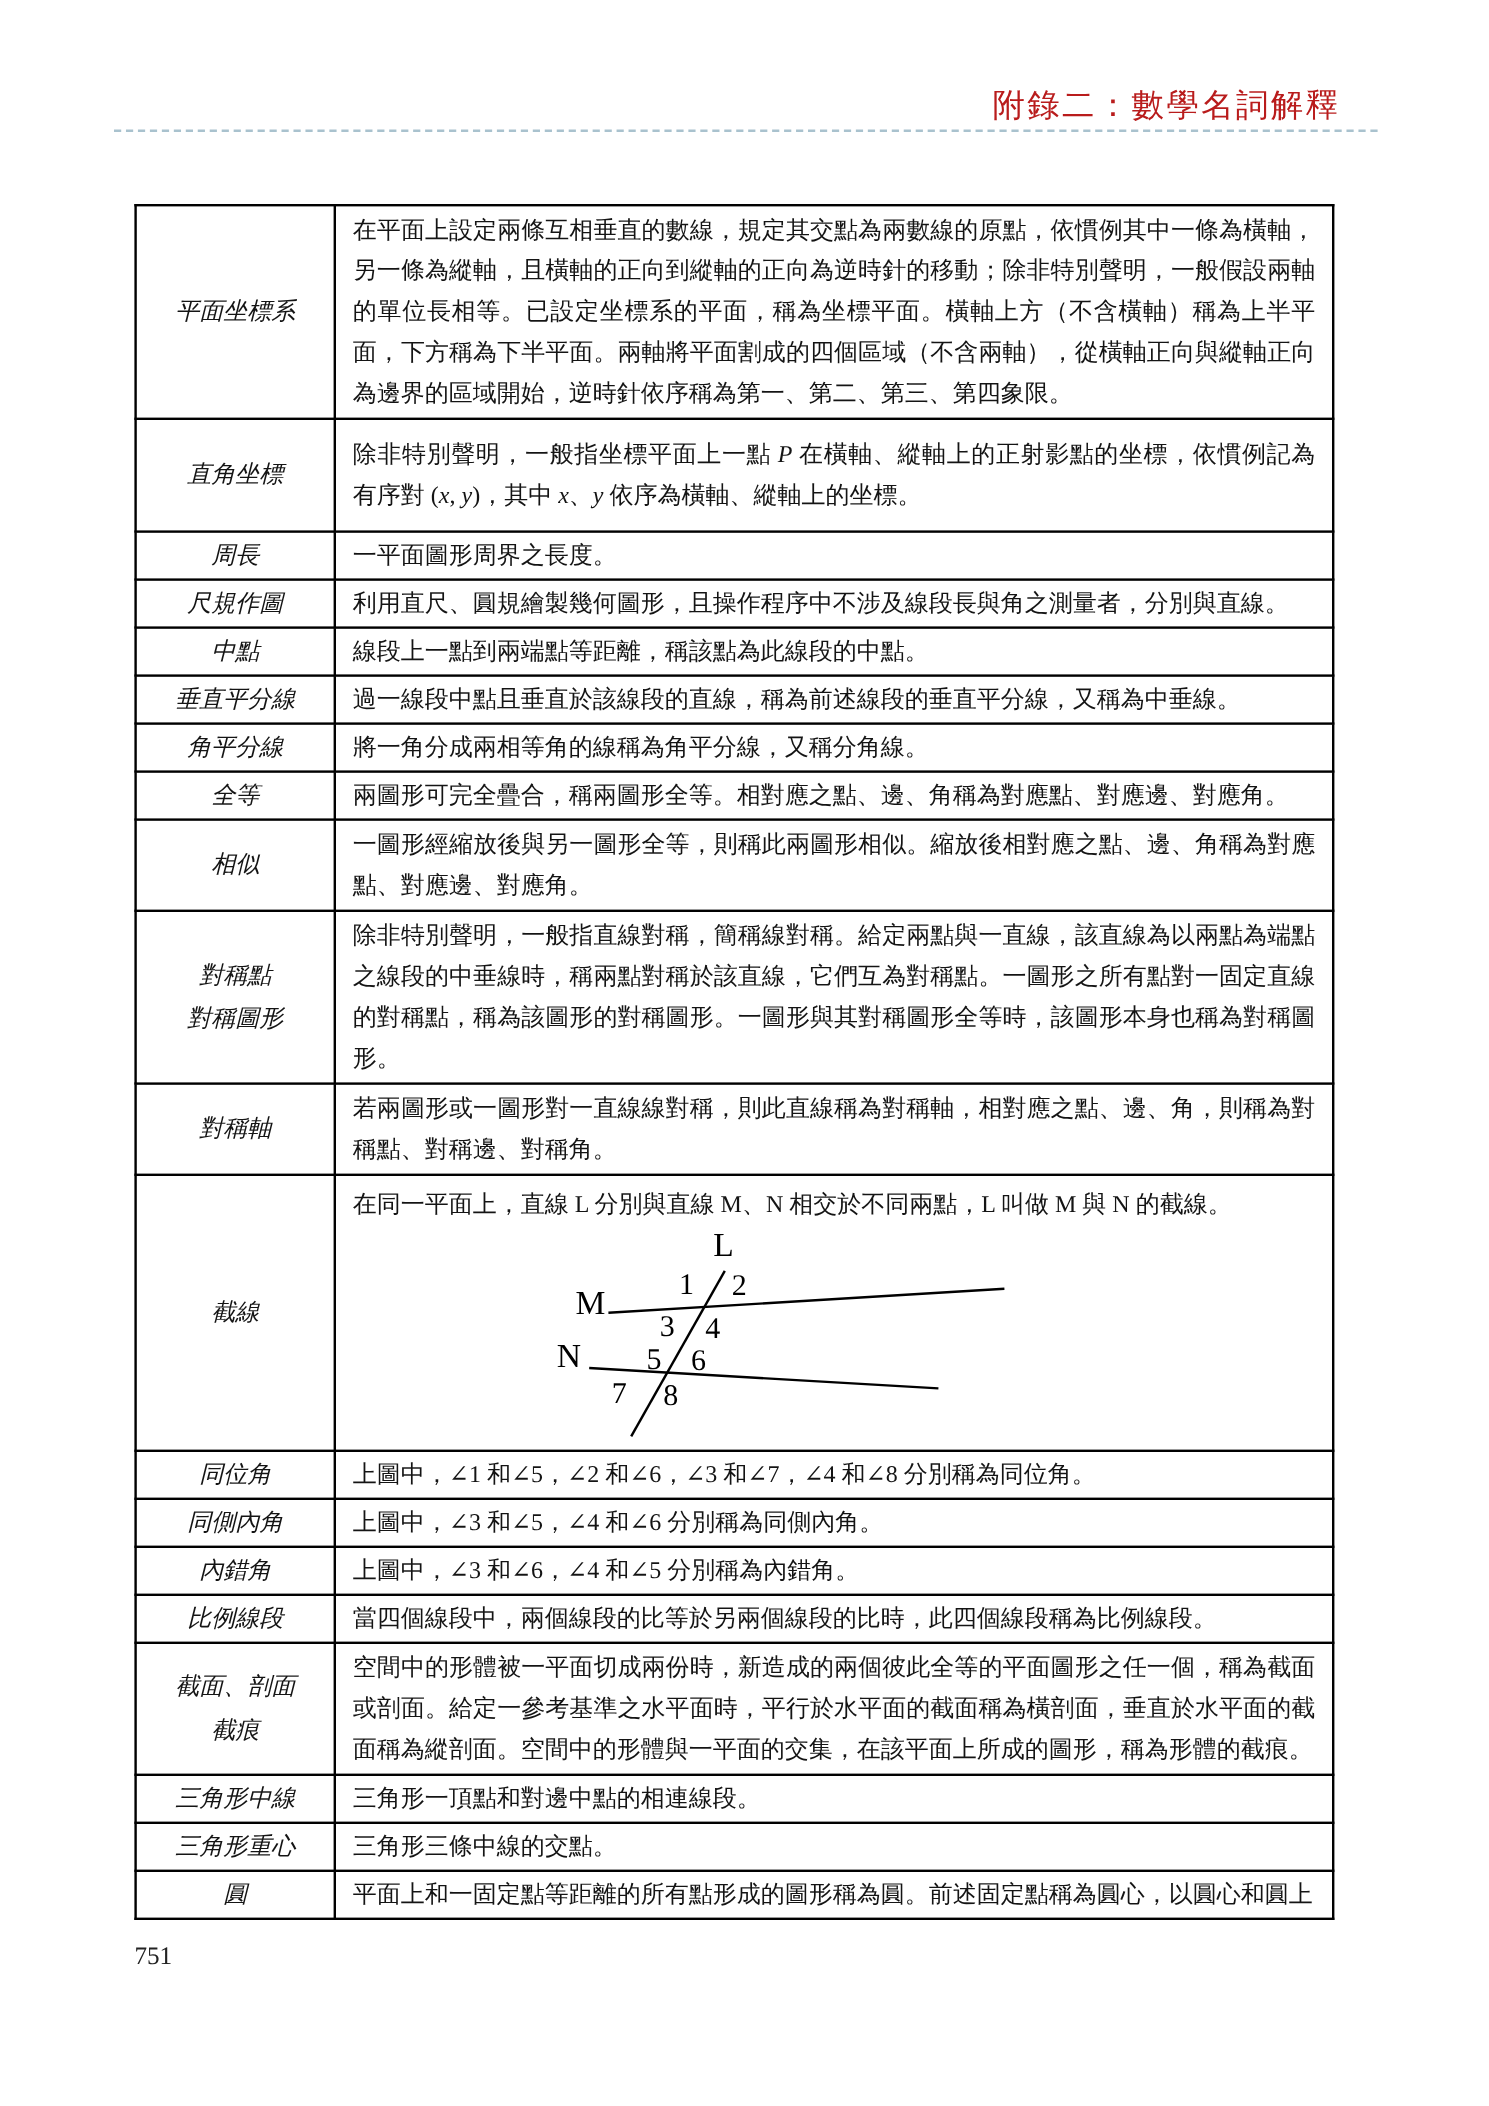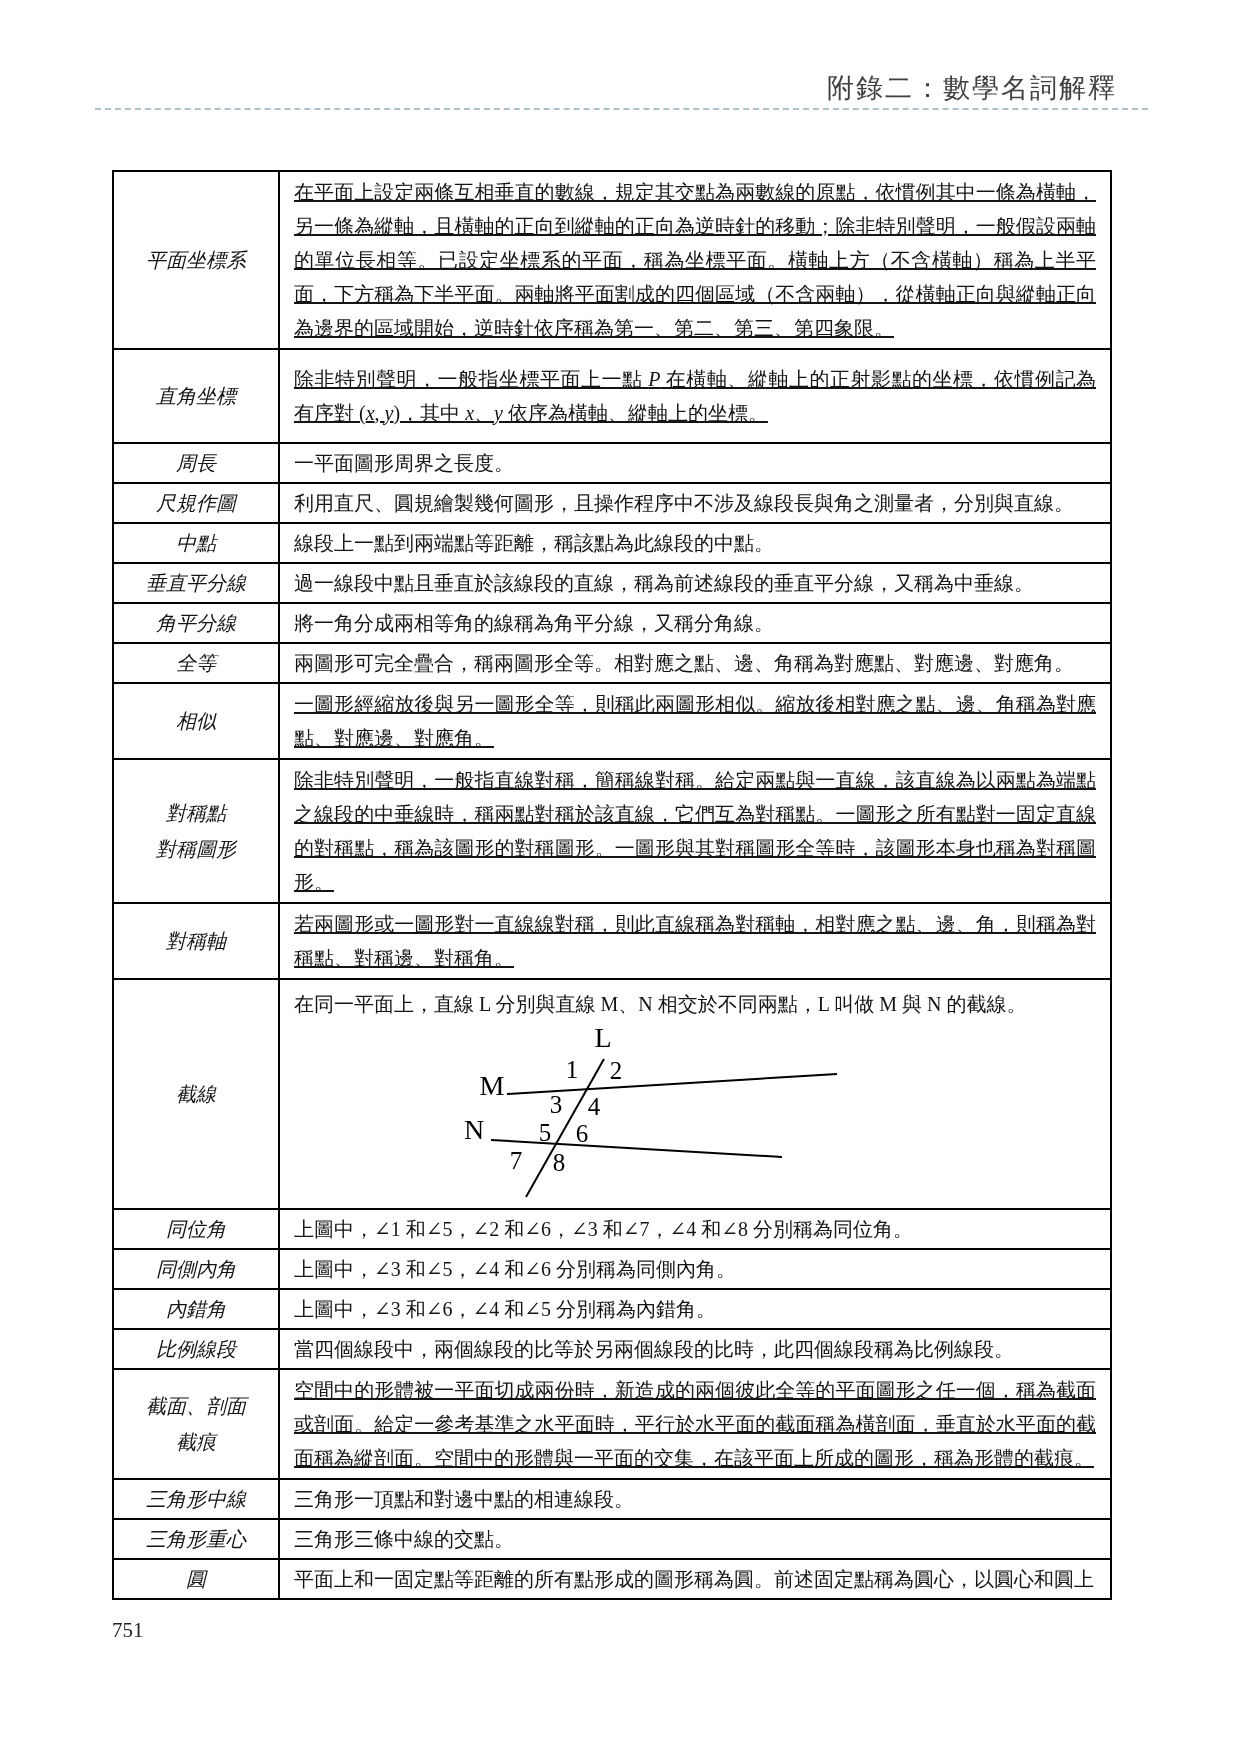--- a/index.html
+++ b/index.html
@@ -3,40 +3,40 @@
 <meta charset="utf-8">
 <style>
   html,body{margin:0;padding:0;}
   body{
     width:1241px;height:1755px;background:#ffffff;position:relative;
     font-family:"Liberation Serif","DejaVu Serif",serif;color:#141414;
     overflow:hidden;
   }
   .page-header{
     position:absolute;top:70px;right:124px;
-    font-size:27px;letter-spacing:2px;color:#404040;
+    font-size:27px;letter-spacing:2px;color:#b91c1c;
   }
   .header-rule{
     position:absolute;top:108px;left:95px;width:1053px;height:0;
     border-top:2px dashed #a9c2ce;
   }
   table.glossary{
     position:absolute;left:112px;top:170px;width:1000px;
     border-collapse:collapse;table-layout:fixed;
   }
   table.glossary td{
     border:2px solid #000;vertical-align:middle;
     font-size:20px;
   }
   td.term{
     text-align:center;padding:0 4px;font-style:italic;
   }
   td.term .term-line{line-height:36px;}
   td.def{padding:3px 14px;line-height:32px;}
-  td.def.multi{text-align:justify;line-height:34px;text-decoration:underline;}
+  td.def.multi{text-align:justify;line-height:34px;}
   td.def.fig{vertical-align:top;margin-left:36px;}
   .fig-text{line-height:34px;padding-top:4px;}
   .diagram-wrap{margin:4px 0 0 158px;width:390px;height:178px;}
   svg text{font-family:"Liberation Serif","DejaVu Serif",serif;fill:#000;}
   .page-number{
     position:absolute;top:1618px;left:112px;width:1000px;
     text-align:left;font-size:21px;color:#222;
   }
 </style>
 </head>

